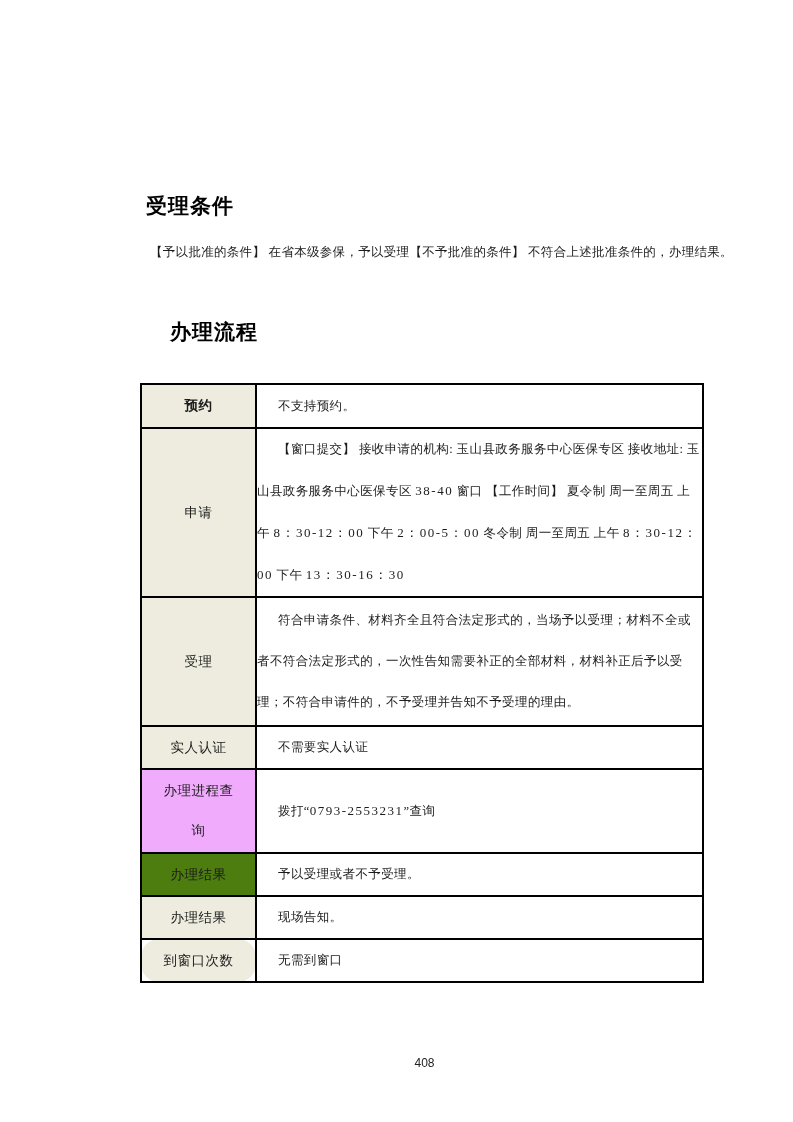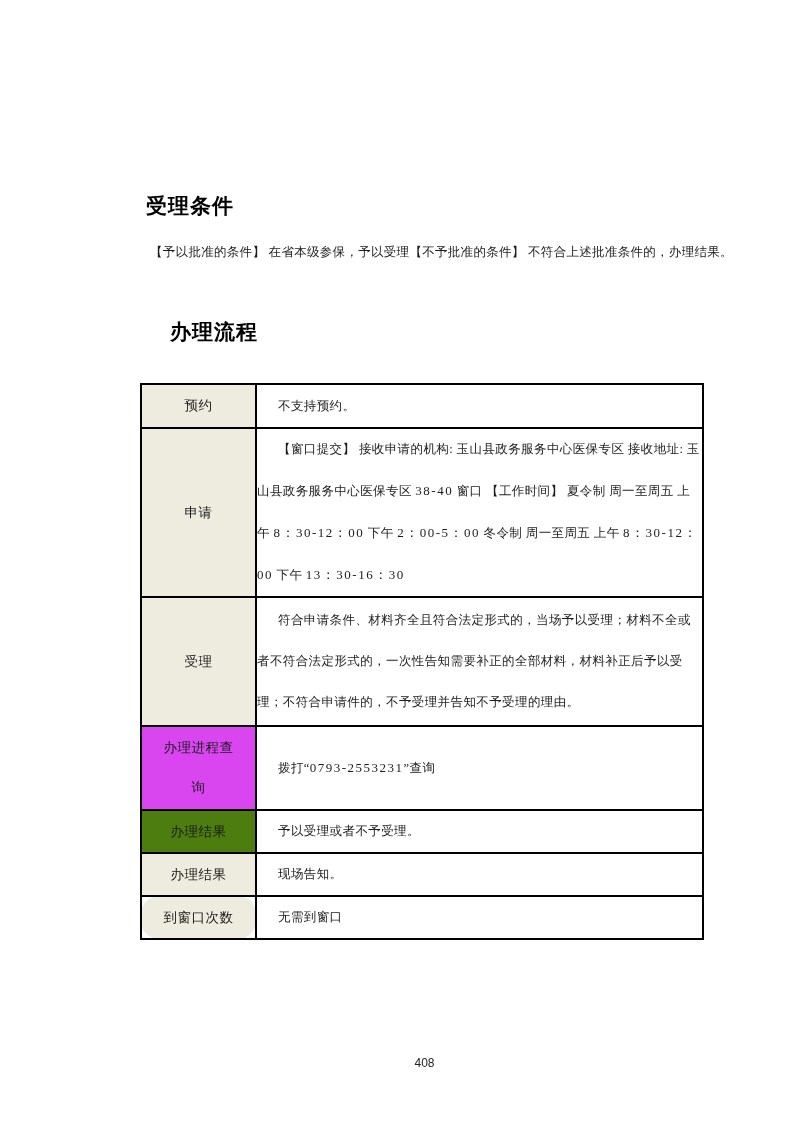--- a/index.html
+++ b/index.html
@@ -97,33 +97,37 @@
 
   <div id="process-title" class="h-title">办理流程</div>
 
   <table class="flow">
     <colgroup>
         <col style="width:115px">
         <col>
       </colgroup>
     <tbody>
       <tr class="r0">
-        <td class="label-cell" style="background: rgb(237, 236, 223);"><span class="label-text">预约</span></td>
+        <td class="label-cell" style="background: rgb(237, 236, 223); font-weight: bold;"><span class="label-text">预约</span></td>
         <td class="value-cell">不支持预约。</td>
       </tr>
       <tr class="r1">
         <td class="label-cell" style="background: rgb(237, 236, 223);"><span class="label-text">申请</span></td>
         <td class="value-cell">【窗口提交】 接收申请的机构: 玉山县政务服务中心医保专区 接收地址: 玉山县政务服务中心医保专区 <span class="num">38-40</span> 窗口 【工作时间】 夏令制 周一至周五 上午 <span class="num">8：30-12：00</span> 下午 <span class="num">2：00-5：00</span> 冬令制 周一至周五 上午 <span class="num">8：30-12：00</span> 下午 <span class="num">13：30-16：30</span></td>
       </tr>
       <tr class="r2">
         <td class="label-cell" style="background: rgb(237, 236, 223);"><span class="label-text">受理</span></td>
         <td class="value-cell">符合申请条件、材料齐全且符合法定形式的，当场予以受理；材料不全或者不符合法定形式的，一次性告知需要补正的全部材料，材料补正后予以受理；不符合申请件的，不予受理并告知不予受理的理由。</td>
       </tr>
+      <tr class="r3">
+        <td class="label-cell" style="background: rgb(237, 236, 223);"><span class="label-text">实人认证</span></td>
+        <td class="value-cell">不需要实人认证</td>
+      </tr>
       <tr class="r4">
-        <td class="label-cell" style="background: #d946ef;"><span class="label-text">办理进程查询</span></td>
+        <td class="label-cell" style="background: #f0abfc;"><span class="label-text">办理进程查询</span></td>
         <td class="value-cell">拨打“<span class="num">0793-2553231</span>”查询</td>
       </tr>
       <tr class="r5">
         <td class="label-cell" style="background: #4d7c0f; font-family: Liberation Serif, serif;"><span class="label-text">办理结果</span></td>
         <td class="value-cell">予以受理或者不予受理。</td>
       </tr>
       <tr class="r6">
         <td class="label-cell" style="background: rgb(237, 236, 223);"><span class="label-text">办理结果</span></td>
         <td class="value-cell">现场告知。</td>
       </tr>

